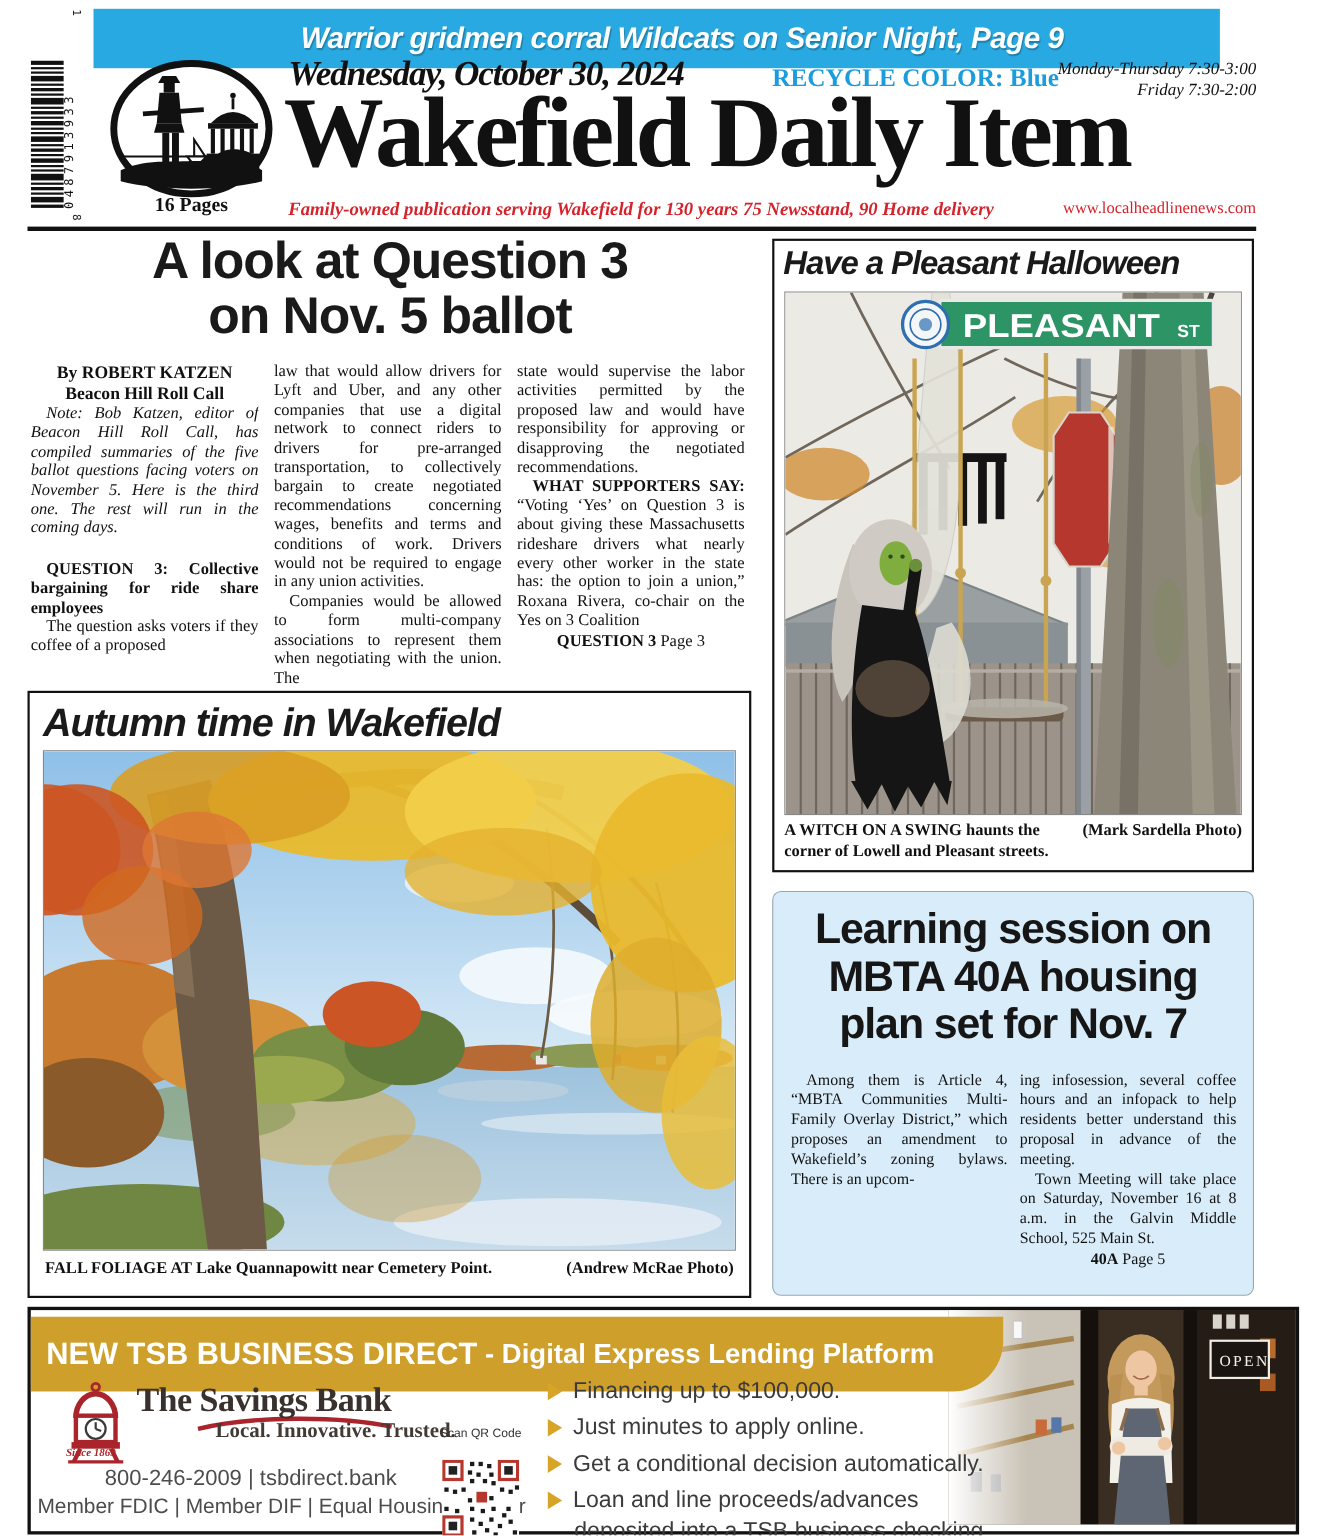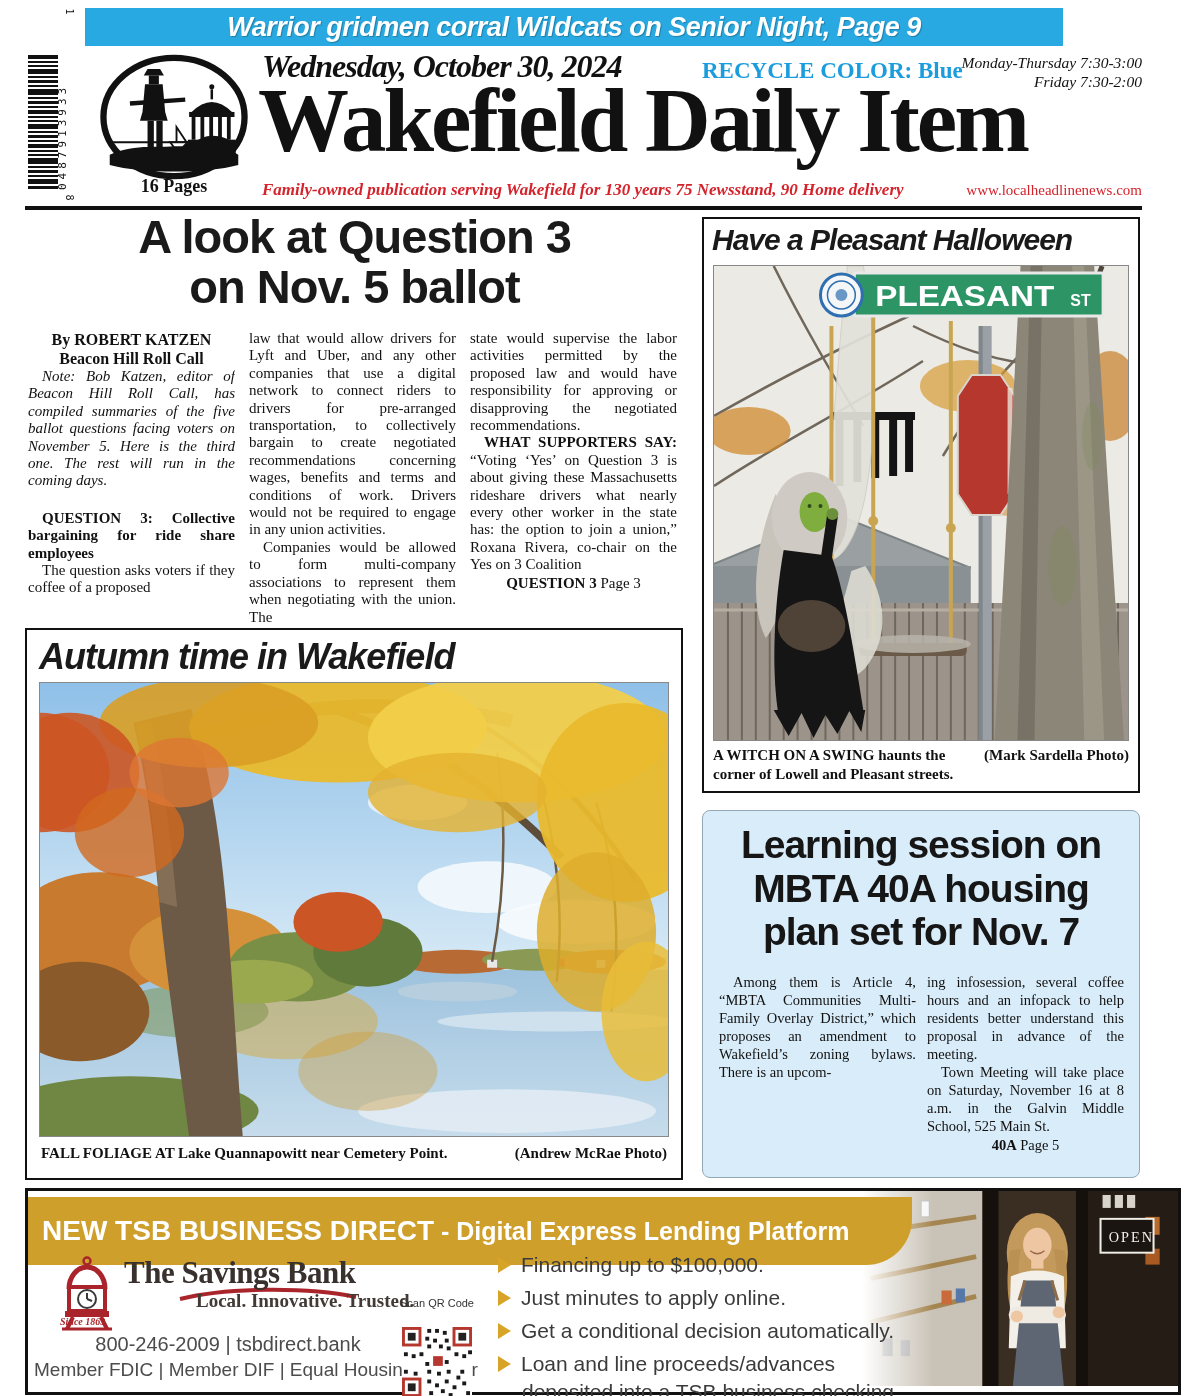--- a/index.html
+++ b/index.html
@@ -1,22 +1,22 @@
 <!DOCTYPE html>
 <html><head>
 <meta charset="utf-8">
 <style>
   html,body{margin:0;padding:0;background:#ffffff;}
   #page{position:relative;width:1200px;height:1396px;background:#ffffff;overflow:hidden;
         font-family:"Liberation Serif",serif;color:#111;}
   .abs{position:absolute;}
 
   
-  .top-banner{left:85px;top:8px;width:978px;height:38px;background:#29a9e1;
-    display:flex;align-items:center;justify-content:center;}
+  .top-banner{left:85px;top:8px;width:978px;height:54px;background:#29a9e1;
+    display:flex;align-items:center;justify-content:center;padding-left:46px;}
   .top-banner span{color:#fff;font-family:"Liberation Sans",sans-serif;
     font-weight:bold;font-style:italic;font-size:27px;letter-spacing:-0.5px;
     text-shadow:1px 1px 1px rgba(0,0,0,.25);white-space:nowrap;}
 
   
   .barcode{left:28px;top:55px;}
   .barcode-digits{left:56px;top:56px;height:134px;width:14px;
     writing-mode:vertical-rl;transform:rotate(180deg);
     font-family:"DejaVu Sans Mono",monospace;font-size:11px;letter-spacing:4px;color:#111;}
   .barcode-end{font-family:"DejaVu Sans Mono",monospace;font-size:10px;color:#111;transform:rotate(90deg);}

